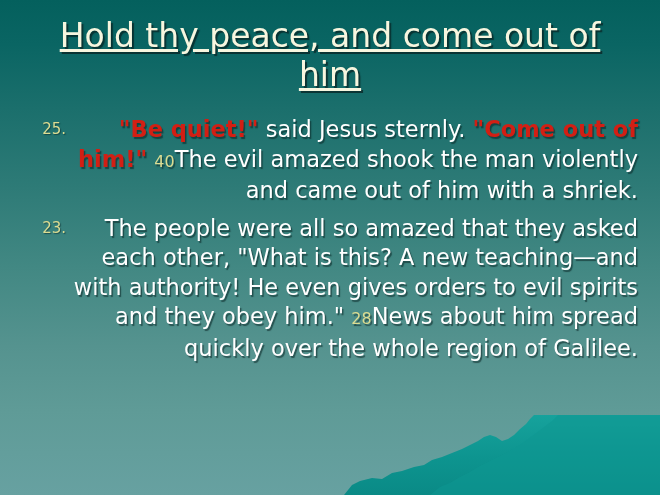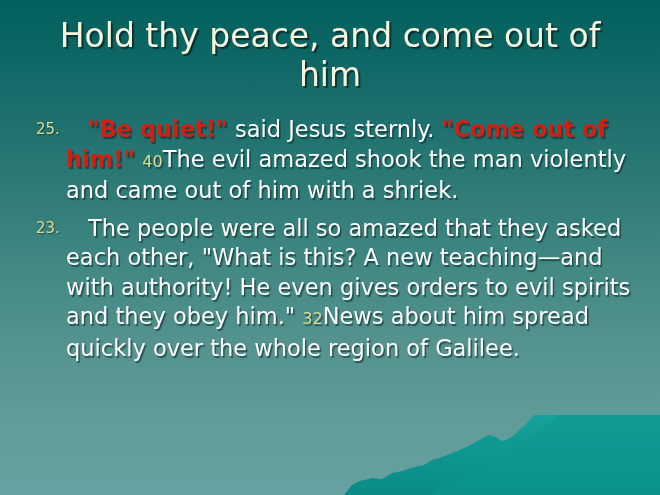--- a/index.html
+++ b/index.html
@@ -49,38 +49,39 @@
     text-align: center;
   }
   #title-text {
     color: #f7f6df;
     font-size: 33px;
     line-height: 39px;
     font-weight: normal;
     letter-spacing: 0px;
     text-shadow: 2px 2px 1px rgba(8, 32, 32, 0.72);
     white-space: pre-line;
+    text-decoration: underline;
   }
 
   
   #body-block {
     position: absolute;
     left: 30px;
     top: 115px;
     width: 608px;
   }
   .verse-item {
     position: relative;
     padding-left: 36px;
     margin-bottom: 8px;
     color: #ffffff;
     font-size: 22.5px;
     line-height: 29.5px;
     text-shadow: 1.5px 1.5px 1px rgba(10, 38, 38, 0.60);
-    text-align: left;
+    text-align: right;
   }
   .verse-item .marker {
     position: absolute;
     left: 6px;
     top: 5px;
     width: 30px;
     color: #dcdc92;
     font-size: 15px;
     line-height: 18px;
     text-shadow: 1px 1px 1px rgba(10, 38, 38, 0.55);
@@ -134,18 +135,18 @@
     <div class="verse-item">
       <span class="marker">25.</span>
       <span class="runs">
         <span class="lead-indent"></span><span class="red-bold">"Be quiet!"</span><span> said Jesus sternly. </span><span class="red-plain">"Come out of him!"</span><span> </span><span class="vnum">40</span><span>The evil amazed shook the man violently and came out of him with a shriek.</span>
       </span>
     </div>
 
     <div class="verse-item">
       <span class="marker">23.</span>
       <span class="runs">
-        <span class="lead-indent"></span><span>The people were all so amazed that they asked each other, "What is this? A new teaching—and with authority! He even gives orders to evil spirits and they obey him." </span><span class="vnum">32</span><span>News about him spread quickly over the whole region of Galilee.</span>
+        <span class="lead-indent"></span><span>The people were all so amazed that they asked each other, "What is this? A new teaching—and with authority! He even gives orders to evil spirits and they obey him." </span><span class="vnum">28</span><span>News about him spread quickly over the whole region of Galilee.</span>
       </span>
     </div>
 
   </div>
 </div>
 
 </body></html>

